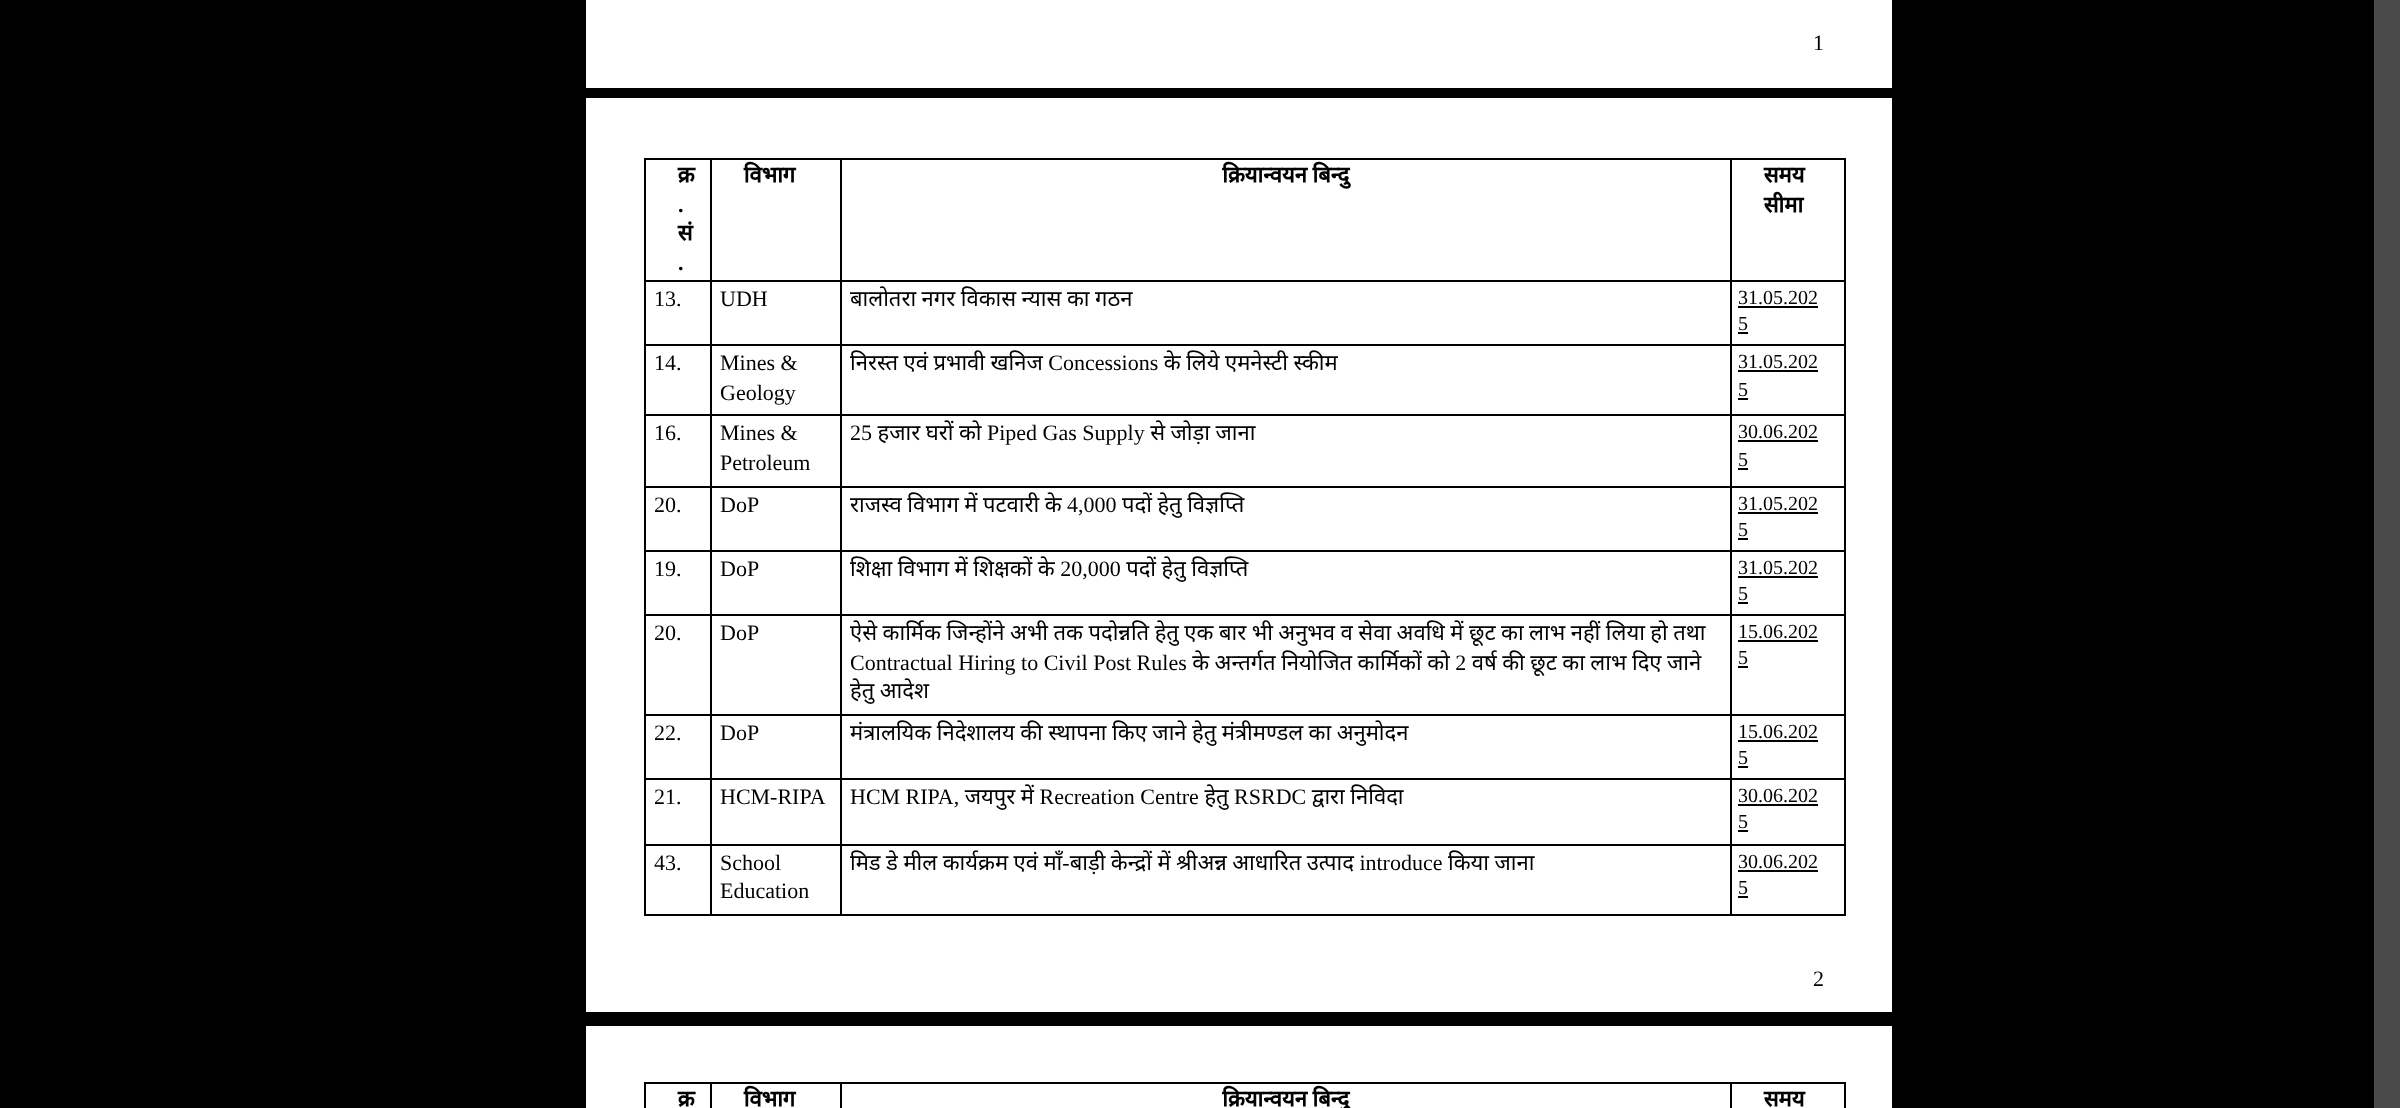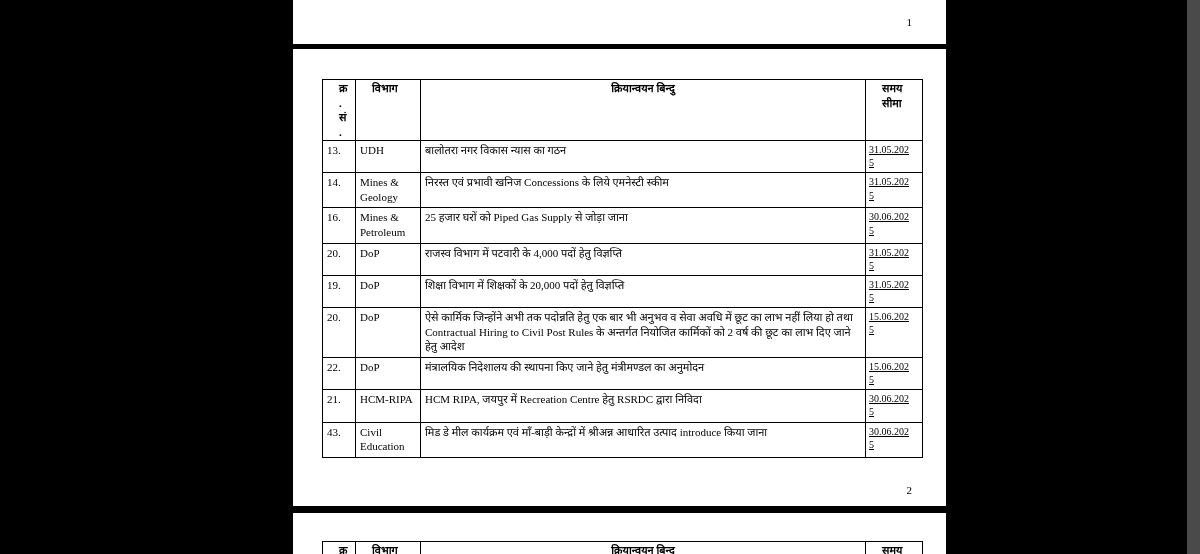--- a/index.html
+++ b/index.html
@@ -126,21 +126,21 @@
             <td class="col-deadline">15.06.2025</td>
           </tr>
           <tr>
             <td class="col-sno">21.</td>
             <td class="col-dept">HCM-RIPA</td>
             <td class="col-point">HCM RIPA, जयपुर में Recreation Centre हेतु RSRDC द्वारा निविदा</td>
             <td class="col-deadline">30.06.2025</td>
           </tr>
           <tr>
             <td class="col-sno">43.</td>
-            <td class="col-dept">Civil Education</td>
+            <td class="col-dept">School Education</td>
             <td class="col-point">मिड डे मील कार्यक्रम एवं माँ-बाड़ी केन्द्रों में श्रीअन्न आधारित उत्पाद introduce किया जाना</td>
             <td class="col-deadline">30.06.2025</td>
           </tr>
         </tbody>
     </table>
     <div class="page-num">2</div>
   </div>
 
   <div class="page page3">
     <table class="doc-table">

